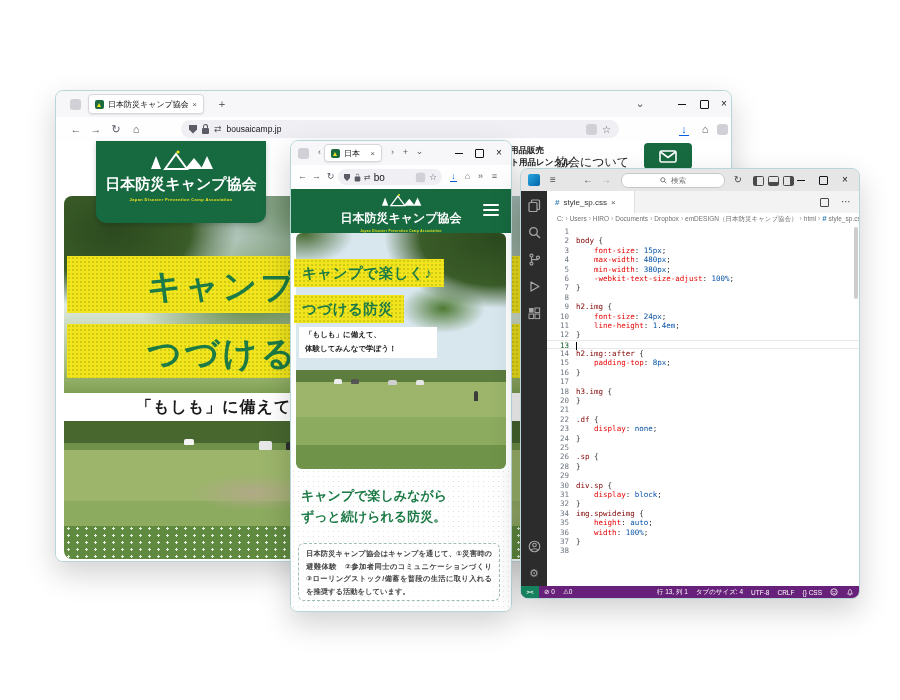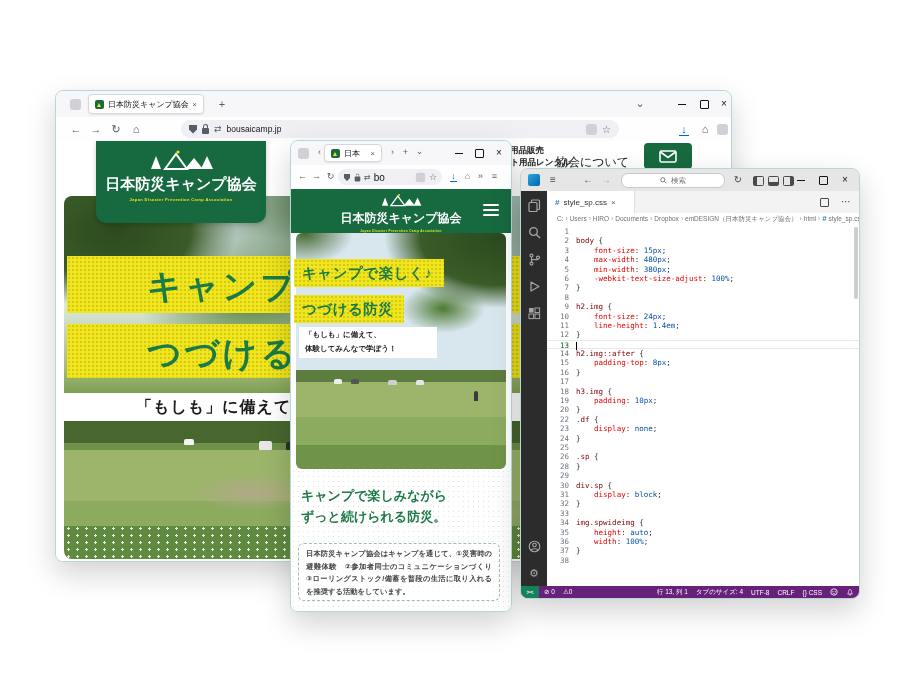--- a/index.html
+++ b/index.html
@@ -413,26 +413,26 @@
       </div>
       <div class="cl">
         <span class="g">17</span>
         <span class="c"></span>
       </div>
       <div class="cl">
         <span class="g">18</span>
         <span class="c"><span class="tk-s">h3.img</span><span class="tk-p"> {</span></span>
       </div>
       <div class="cl">
-        <span class="g">19</span>
-        <span class="c"><span class="tk-p">    </span><span class="tk-r">padding</span><span class="tk-p">: </span><span class="tk-v">10px</span><span class="tk-p">;</span></span>
-      </div>
-      <div class="cl">
         <span class="g">20</span>
         <span class="c"><span class="tk-p">}</span></span>
+      </div>
+      <div class="cl">
+        <span class="g">21</span>
+        <span class="c"></span>
       </div>
       <div class="cl">
         <span class="g">22</span>
         <span class="c"><span class="tk-s">.df</span><span class="tk-p"> {</span></span>
       </div>
       <div class="cl">
         <span class="g">23</span>
         <span class="c"><span class="tk-p">    </span><span class="tk-r">display</span><span class="tk-p">: </span><span class="tk-v">none</span><span class="tk-p">;</span></span>
       </div>
       <div class="cl">
@@ -459,24 +459,20 @@
         <span class="g">30</span>
         <span class="c"><span class="tk-s">div.sp</span><span class="tk-p"> {</span></span>
       </div>
       <div class="cl">
         <span class="g">31</span>
         <span class="c"><span class="tk-p">    </span><span class="tk-r">display</span><span class="tk-p">: </span><span class="tk-v">block</span><span class="tk-p">;</span></span>
       </div>
       <div class="cl">
         <span class="g">32</span>
         <span class="c"><span class="tk-p">}</span></span>
-      </div>
-      <div class="cl">
-        <span class="g">33</span>
-        <span class="c"></span>
       </div>
       <div class="cl">
         <span class="g">34</span>
         <span class="c"><span class="tk-s">img.spwideimg</span><span class="tk-p"> {</span></span>
       </div>
       <div class="cl">
         <span class="g">35</span>
         <span class="c"><span class="tk-p">    </span><span class="tk-r">height</span><span class="tk-p">: </span><span class="tk-v">auto</span><span class="tk-p">;</span></span>
       </div>
       <div class="cl">

